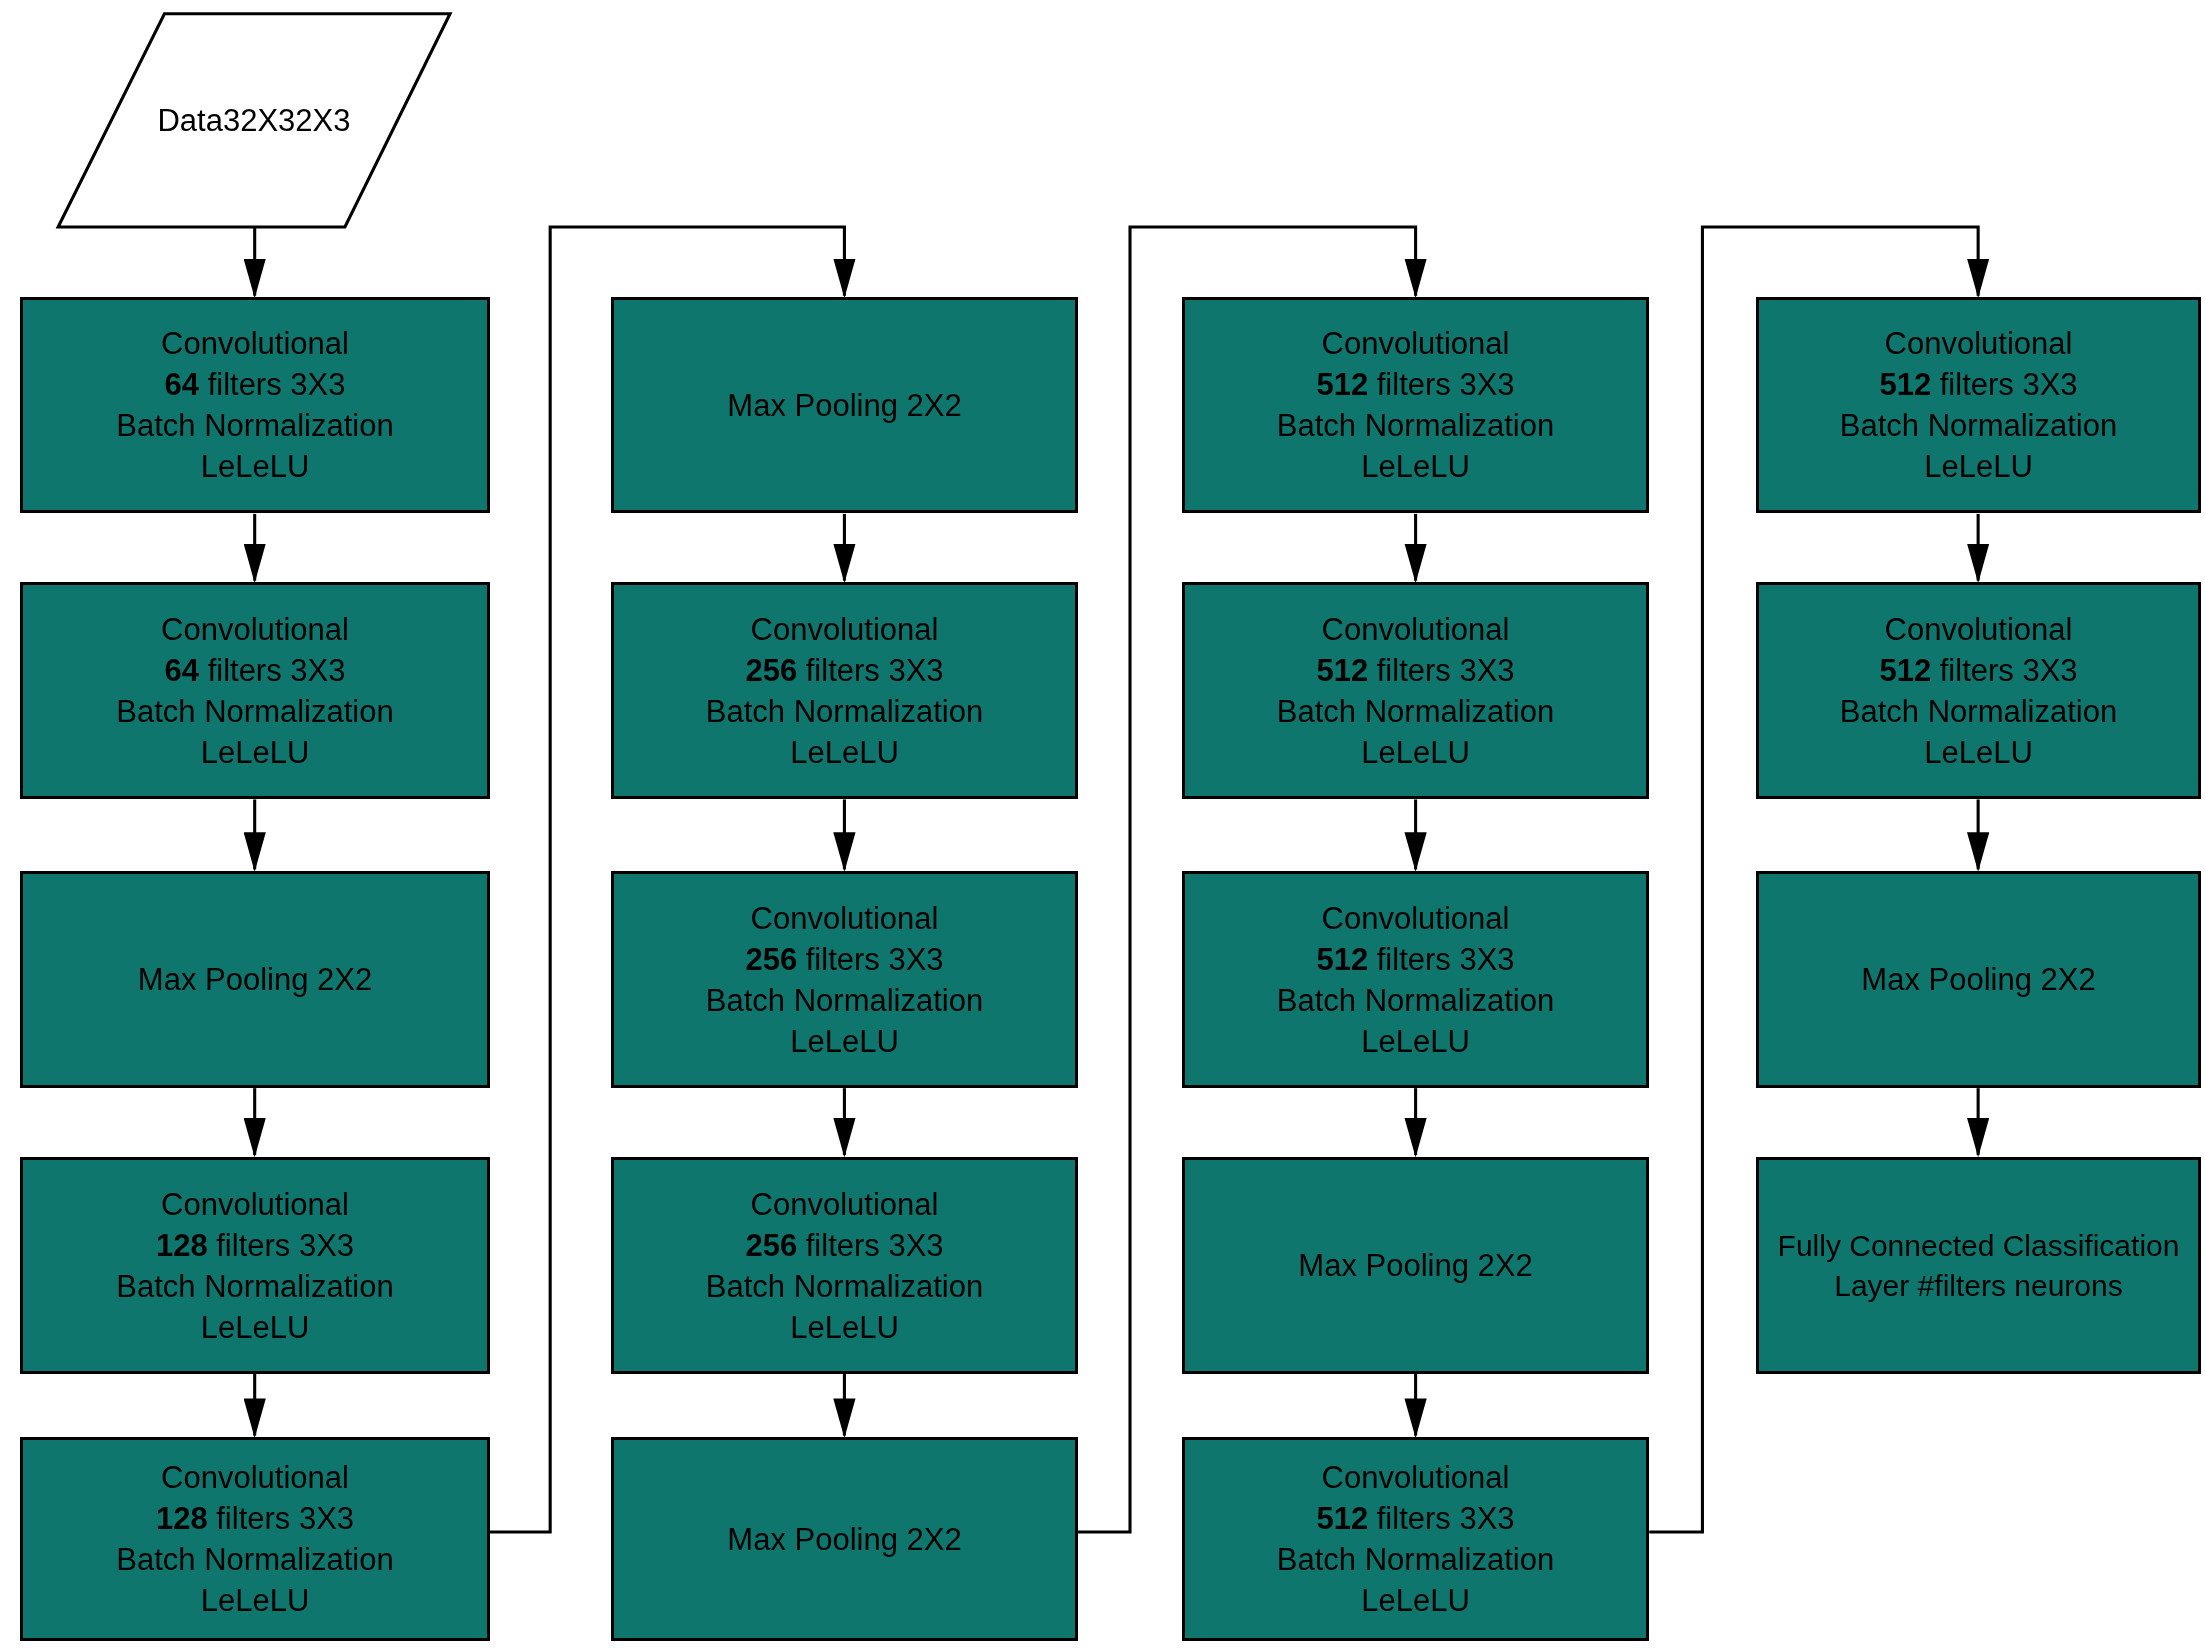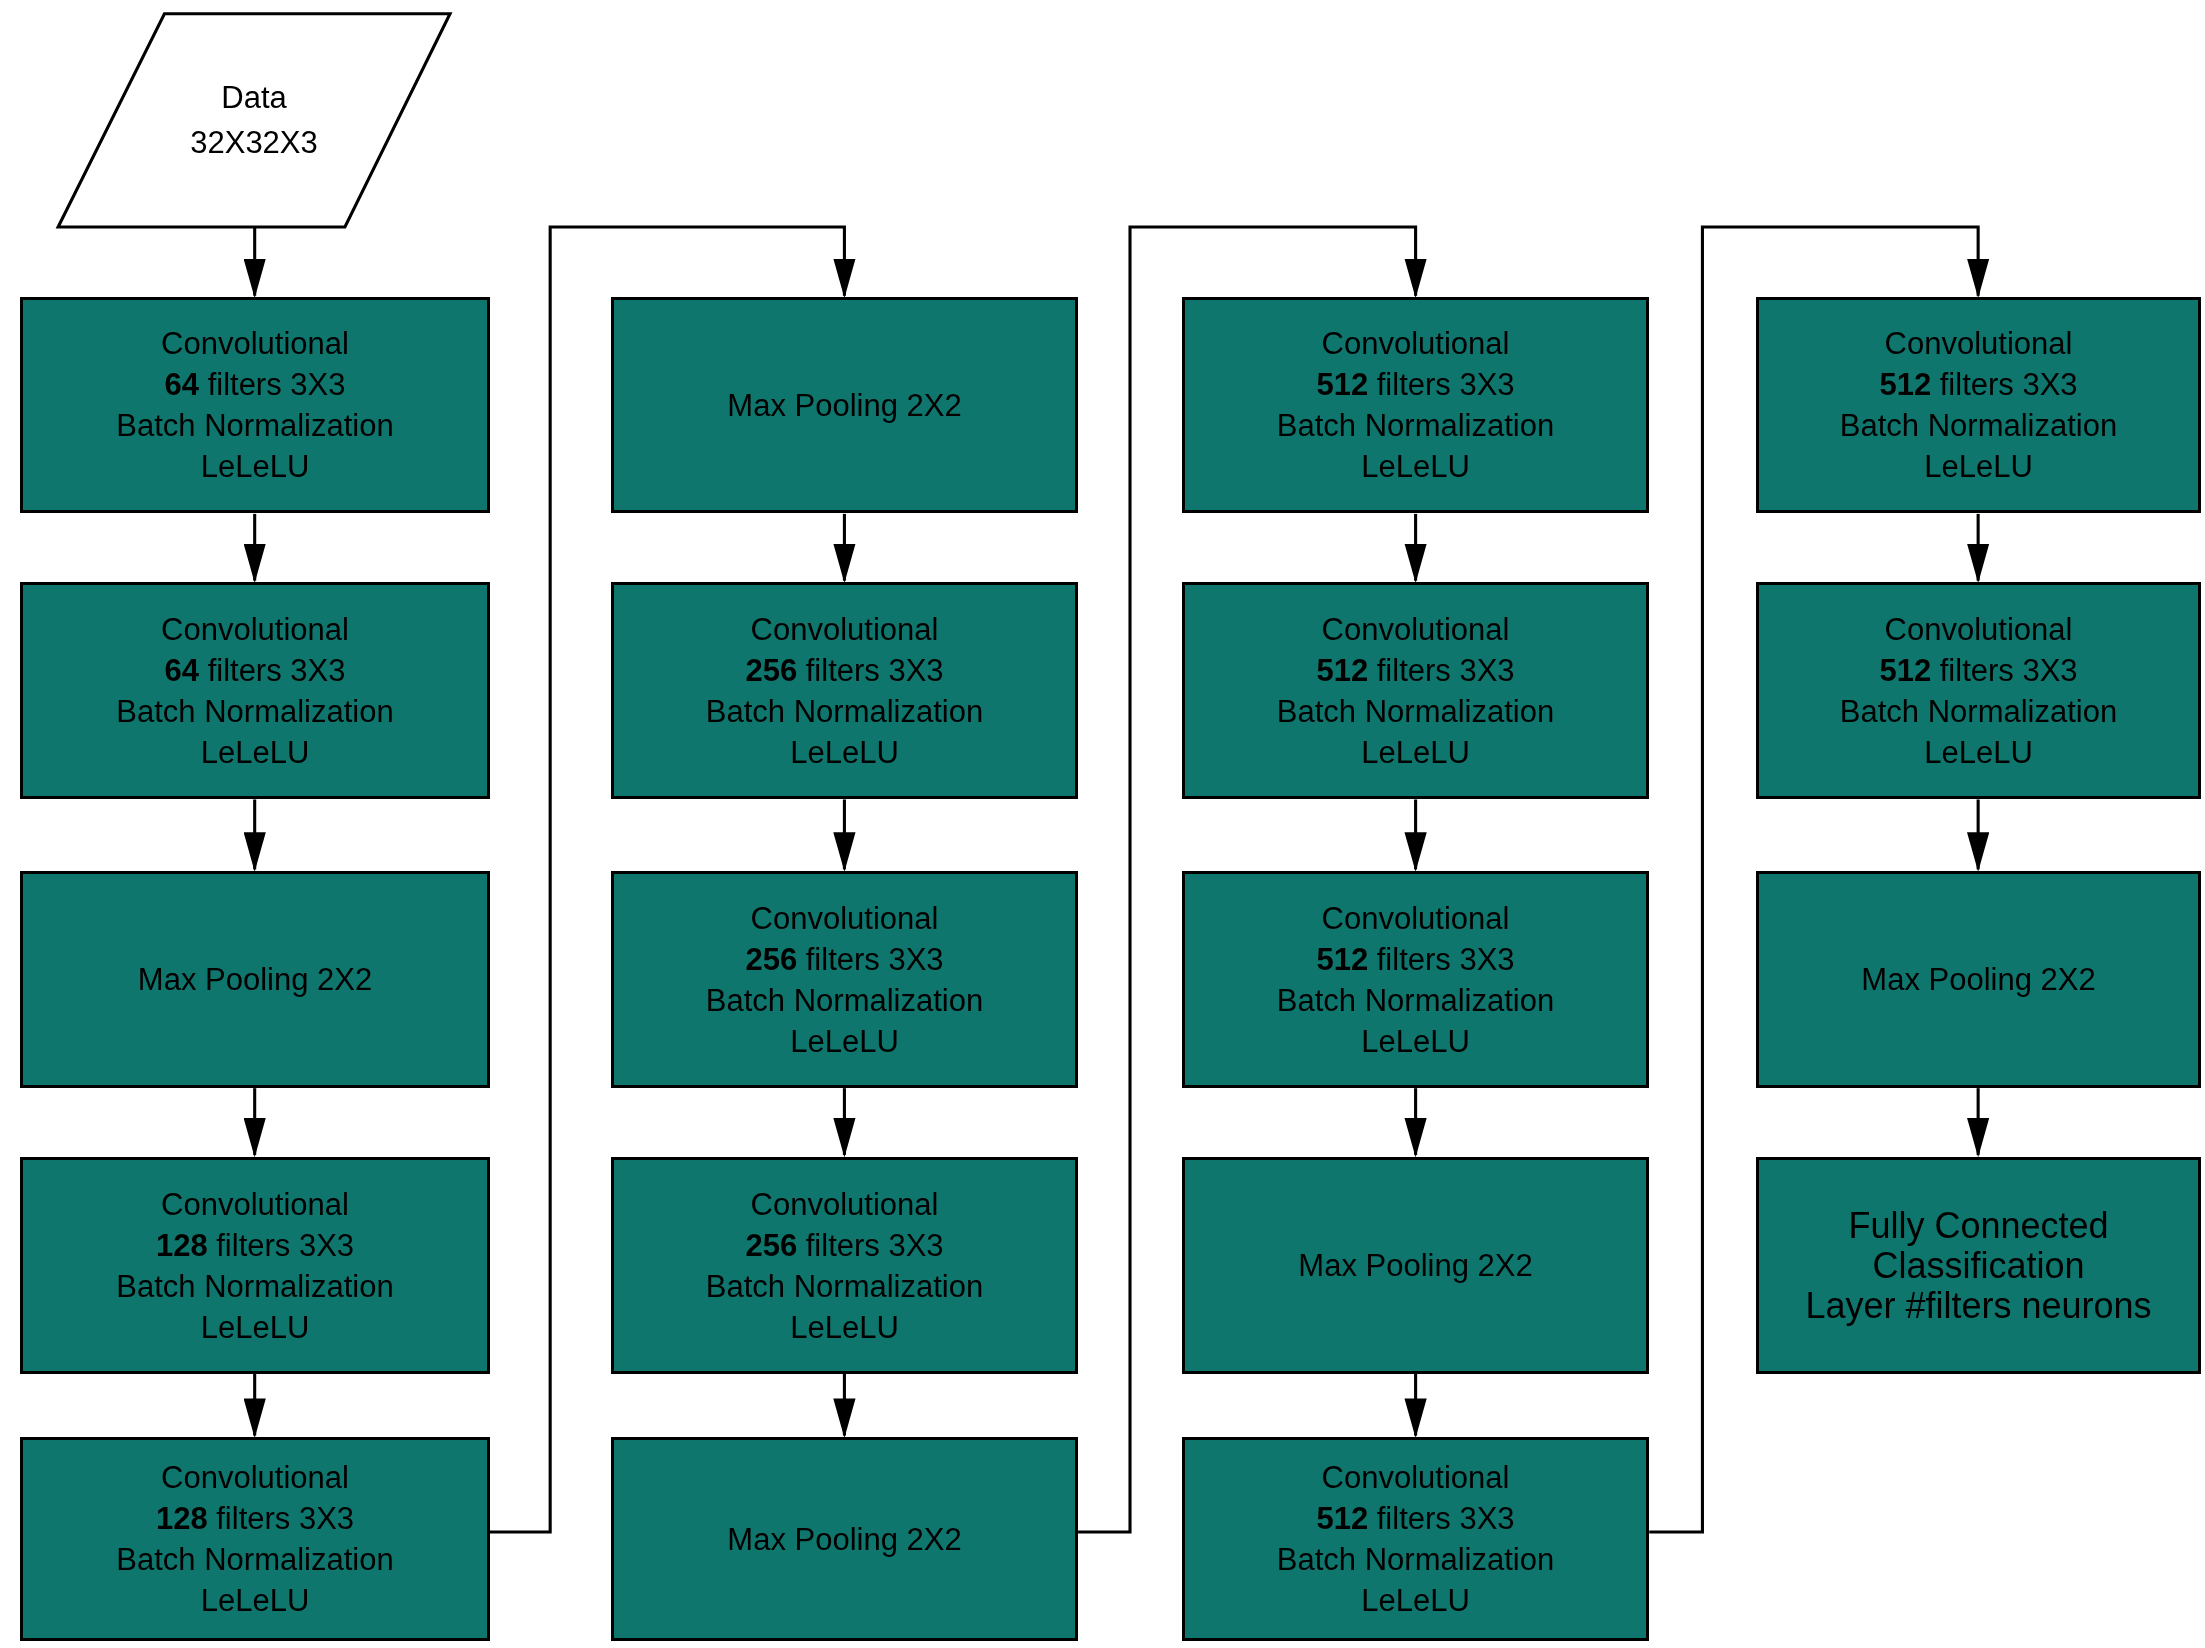--- a/index.html
+++ b/index.html
@@ -34,31 +34,31 @@
     text-align: center;
   }
   .node .lines {
     font-size: 31px;
     line-height: 41px;
   }
   .node .lines b {
     font-weight: 700;
   }
   .node.fc .lines {
-    font-size: 36px;
+    font-size: 30px;
     line-height: 40px;
   }
   .input-label {
     position: absolute;
     left: 58px;
     top: 13.6px;
     width: 392px;
     height: 213px;
     display: flex;
-    flex-direction: column;
+    flex-direction: row;
     align-items: center;
     justify-content: center;
     text-align: left;
     font-size: 31px;
     line-height: 45px;
   }
 </style>
 </head>
 <body>
 

